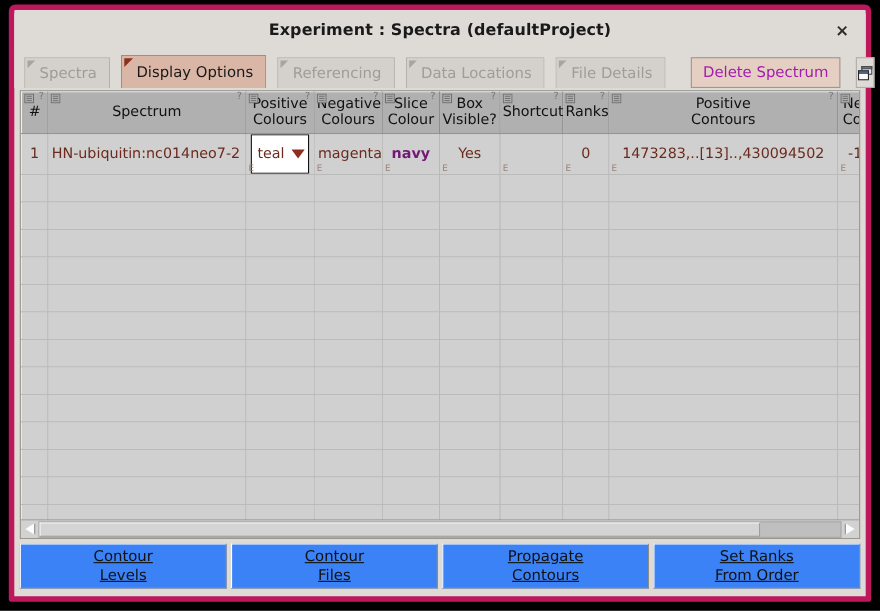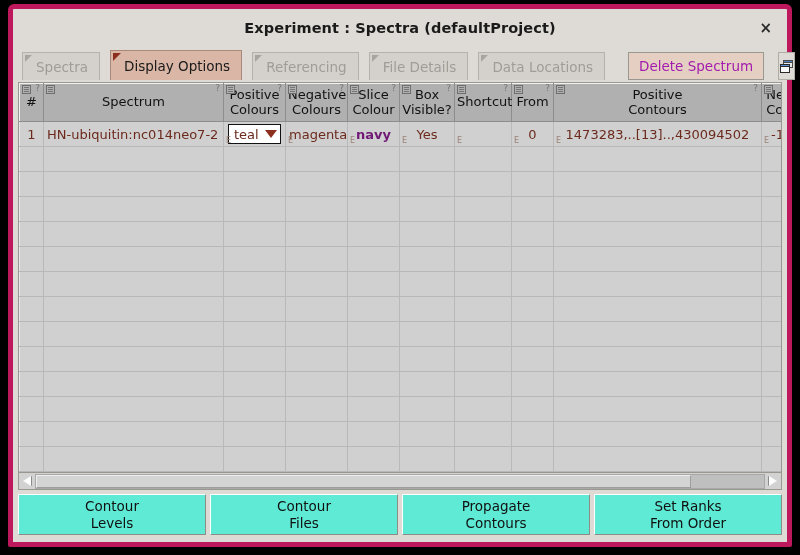--- a/index.html
+++ b/index.html
@@ -178,21 +178,21 @@
   }
   .c-num { text-align: center; }
   .c-ctr { text-align: center; }
   .c-left { text-align: left; padding-left: 6px; }
 
   
   td.editcell { background: #d8b3a3; padding: 0 2px; }
   .dropbox {
     background: #ffffff;
     border: 1.5px solid #121212;
-    height: 20px;
+    height: 36px;
     display: flex; align-items: center; justify-content: space-between;
     padding: 0 3px 0 5px;
     margin: 0 1px;
     cursor: pointer;
   }
   .dropbox span.val { font-size: 13px; color: #6b2a1c; }
   .arrow-dn {
     width: 0; height: 0; margin-left: 4px;
     border-left: 6px solid transparent;
     border-right: 6px solid transparent;
@@ -238,29 +238,30 @@
   #btnbar {
     height: 52px;
     display: flex; align-items: center;
     gap: 4px;
     padding: 4px 5px 7px 5px;
     flex: 0 0 auto;
   }
   .bigbtn {
     flex: 1 1 0;
     height: 100%;
-    background: #5eead4;
+    background: #3b82f6;
     border: 1px solid #ffffff;
     border-right-color: #8e8a85;
     border-bottom-color: #8e8a85;
     display: flex; flex-direction: column;
     align-items: center; justify-content: center;
     font-size: 13.5px; color: #111;
     line-height: 1.25;
     cursor: pointer;
+    text-decoration: underline;
   }
 </style>
 </head>
 <body>
 
 <div id="window">
 
   <div id="titlebar">
     <div id="title-text">Experiment : Spectra (defaultProject)</div>
     <div id="close-x">×</div>
@@ -279,26 +280,26 @@
     </div>
 
     <div class="tab">
       <span class="corner"></span>
       <span>Referencing</span>
     </div>
 
 
     <div class="tab">
       <span class="corner"></span>
-      <span>File Details</span>
+      <span>Data Locations</span>
     </div>
 
     <div class="tab">
       <span class="corner"></span>
-      <span>Data Locations</span>
+      <span>File Details</span>
     </div>
 
     <div id="tabstrip-spacer"></div>
 
     <div class="toolbtn">Delete Spectrum</div>
 
     <div class="iconbtn">
       <svg width="15" height="15" viewBox="0 0 15 15">
         <rect x="4.5" y="1.5" width="9" height="7" fill="#e9e9e9" stroke="#4a4a4a"></rect>
         <rect x="4.5" y="1.5" width="9" height="2" fill="#4f7fbf" stroke="#4a4a4a"></rect>
@@ -381,21 +382,21 @@
               </svg>
               <span class="hq">?</span>
               <span>Shortcut</span>
             </th>
             <th>
               <svg class="hicon" viewBox="0 0 9 9">
                 <rect x="0.5" y="0.5" width="8" height="8" fill="#b0b0b0" stroke="#6e6e6e"></rect>
                 <path d="M2 2.5h5 M2 4.5h5 M2 6.5h5" stroke="#6e6e6e" stroke-width="0.9"></path>
               </svg>
               <span class="hq">?</span>
-              <span>From</span>
+              <span>Ranks</span>
             </th>
             <th>
               <svg class="hicon" viewBox="0 0 9 9">
                 <rect x="0.5" y="0.5" width="8" height="8" fill="#b0b0b0" stroke="#6e6e6e"></rect>
                 <path d="M2 2.5h5 M2 4.5h5 M2 6.5h5" stroke="#6e6e6e" stroke-width="0.9"></path>
               </svg>
               <span class="hq">?</span>
               <span class="hdr2">Positive<br>Contours</span>
             </th>
             <th>

